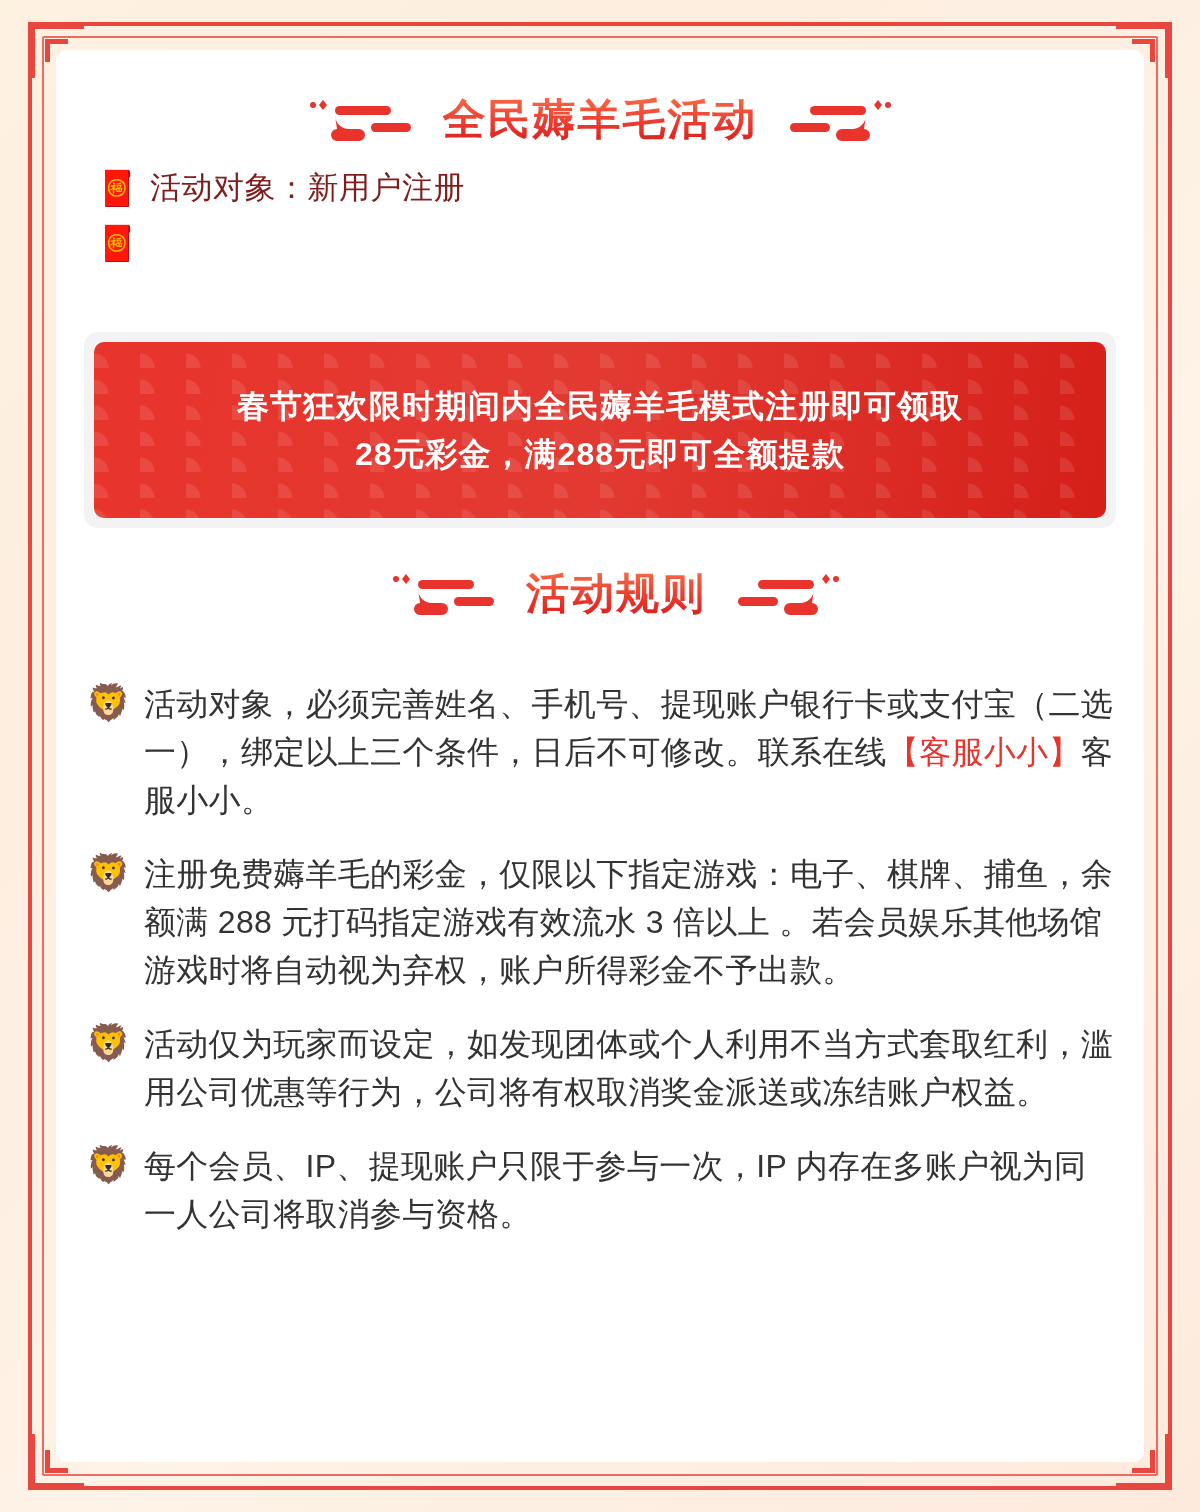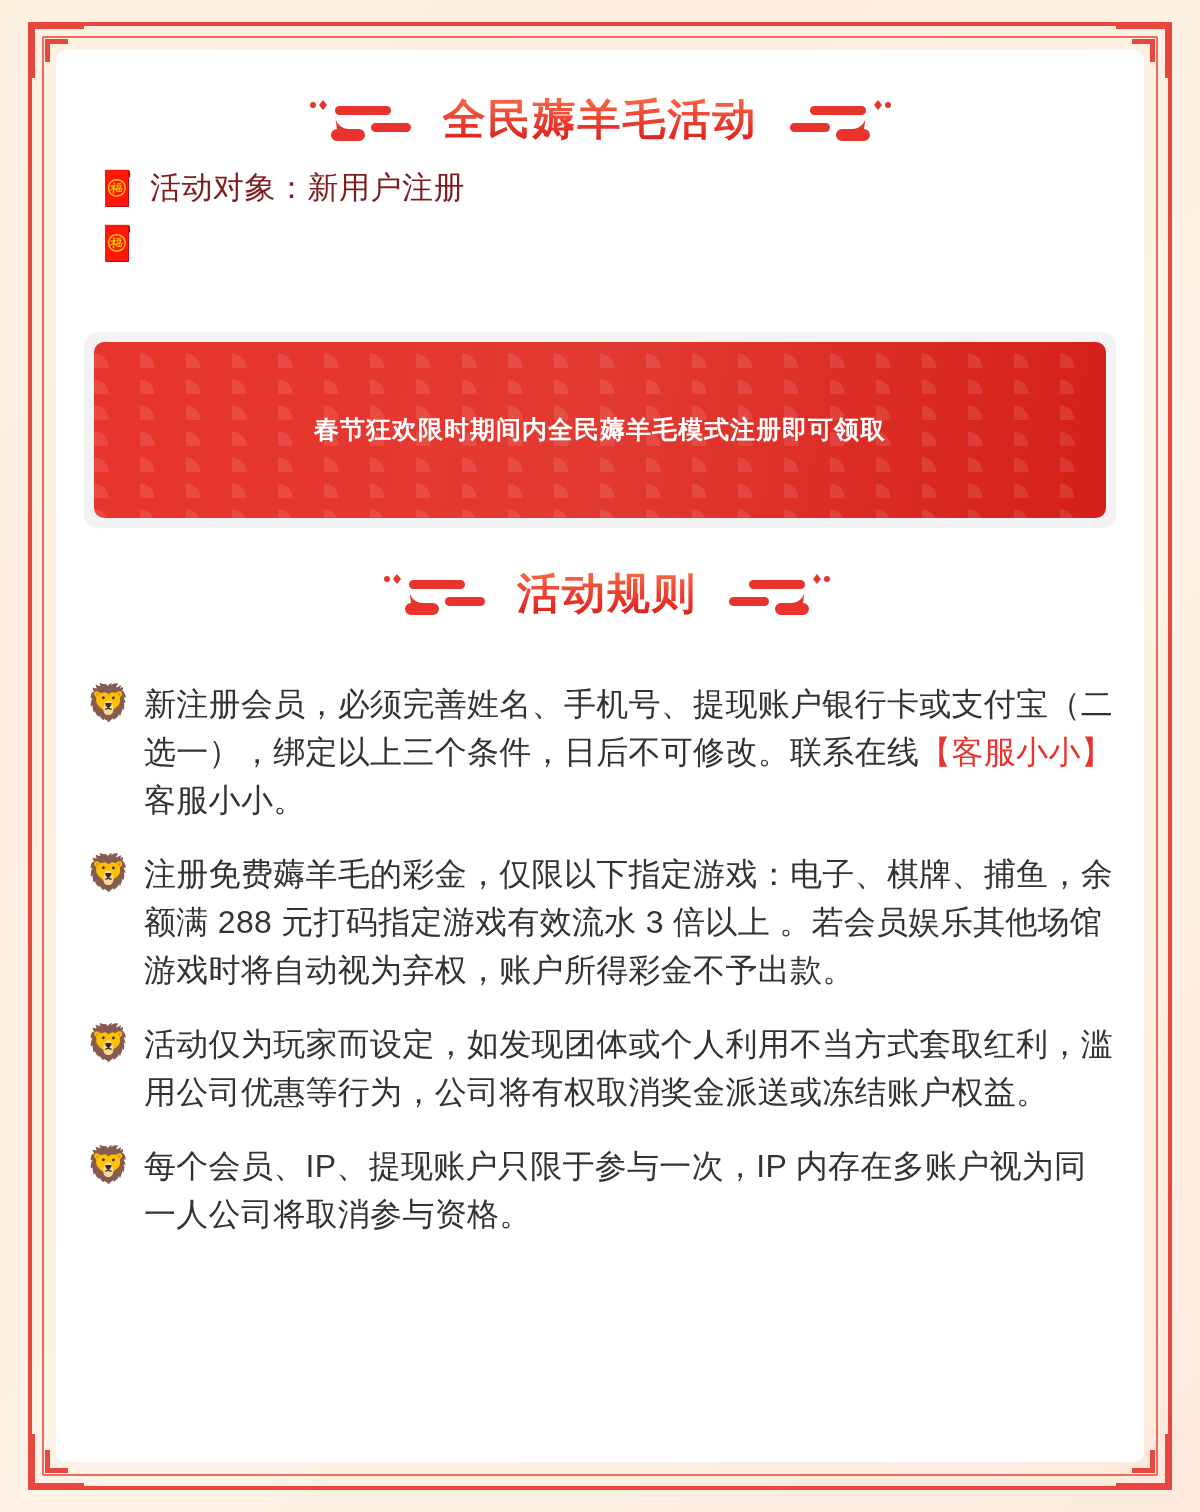--- a/index.html
+++ b/index.html
@@ -153,21 +153,21 @@
       radial-gradient(circle at 0 100%, rgba(255,255,255,0.10) 14px, transparent 15px) 0 0/46px 26px,
       linear-gradient(100deg, #e8342c 0%, #e23a32 50%, #d51f19 100%);
     overflow: hidden;
     display: flex;
     flex-direction: column;
     align-items: center;
     justify-content: center;
   }
   .banner-line {
     color: #ffffff;
-    font-size: 25px;
+    font-size: 32px;
     font-weight: bold;
     letter-spacing: 1px;
     line-height: 1.5;
     text-align: center;
     position: relative;
     z-index: 2;
   }
 
   
   .rules {
@@ -243,24 +243,25 @@
       <span class="info-text">活动对象：新用户注册</span>
     </div>
     <div class="info-line">
       <span class="emoji-icon">🧧</span>
     </div>
   </div>
 
   <div class="banner-wrap">
     <div class="banner">
       <div class="banner-line">春节狂欢限时期间内全民薅羊毛模式注册即可领取</div>
-    </div>
-  </div>
-
-  <div class="section-title title-rules" style="position:absolute; left:7px; top:520px; width:100%;">
+      <div class="banner-line">28元彩金，满288元即可全额提款</div>
+    </div>
+  </div>
+
+  <div class="section-title title-rules" style="position:absolute; left:16px; top:520px; width:100%;">
     <span class="cloud">
       <svg width="110" height="48" viewBox="0 0 110 48" aria-hidden="true">
         <g fill="#e8342c">
           <circle cx="8" cy="9" r="3"></circle>
           <path d="M18 4 l4 5 -4 5 -4 -5 z"></path>
           <rect x="30" y="10" width="56" height="9" rx="4.5"></rect>
           <path d="M30 19 a14 14 0 0 0 14 14 h10 a6 6 0 0 1 0 12 h-22 a6 6 0 0 1 0 -12"></path>
           <rect x="66" y="27" width="40" height="9" rx="4.5"></rect>
         </g>
       </svg>
@@ -276,21 +277,21 @@
           <rect x="66" y="27" width="40" height="9" rx="4.5"></rect>
         </g>
       </svg>
     </span>
   </div>
 
   <div class="rules">
 
     <div class="rule-item">
       <span class="rule-icon">🦁</span>
-      <span class="rule-text"><span>新注册会员，必须完善姓名、手机号、提现账户银行卡或支付宝（二选一），绑定以上三个条件，日后不可修改。联系在线</span><span class="hl">【客服小小】</span><span>客服小小。</span></span>
+      <span class="rule-text"><span>活动对象，必须完善姓名、手机号、提现账户银行卡或支付宝（二选一），绑定以上三个条件，日后不可修改。联系在线</span><span class="hl">【客服小小】</span><span>客服小小。</span></span>
     </div>
 
     <div class="rule-item">
       <span class="rule-icon">🦁</span>
       <span class="rule-text">注册免费薅羊毛的彩金，仅限以下指定游戏：电子、棋牌、捕鱼，余额满 288 元打码指定游戏有效流水 3 倍以上 。若会员娱乐其他场馆游戏时将自动视为弃权，账户所得彩金不予出款。</span>
     </div>
 
     <div class="rule-item">
       <span class="rule-icon">🦁</span>
       <span class="rule-text">活动仅为玩家而设定，如发现团体或个人利用不当方式套取红利，滥用公司优惠等行为，公司将有权取消奖金派送或冻结账户权益。</span>

